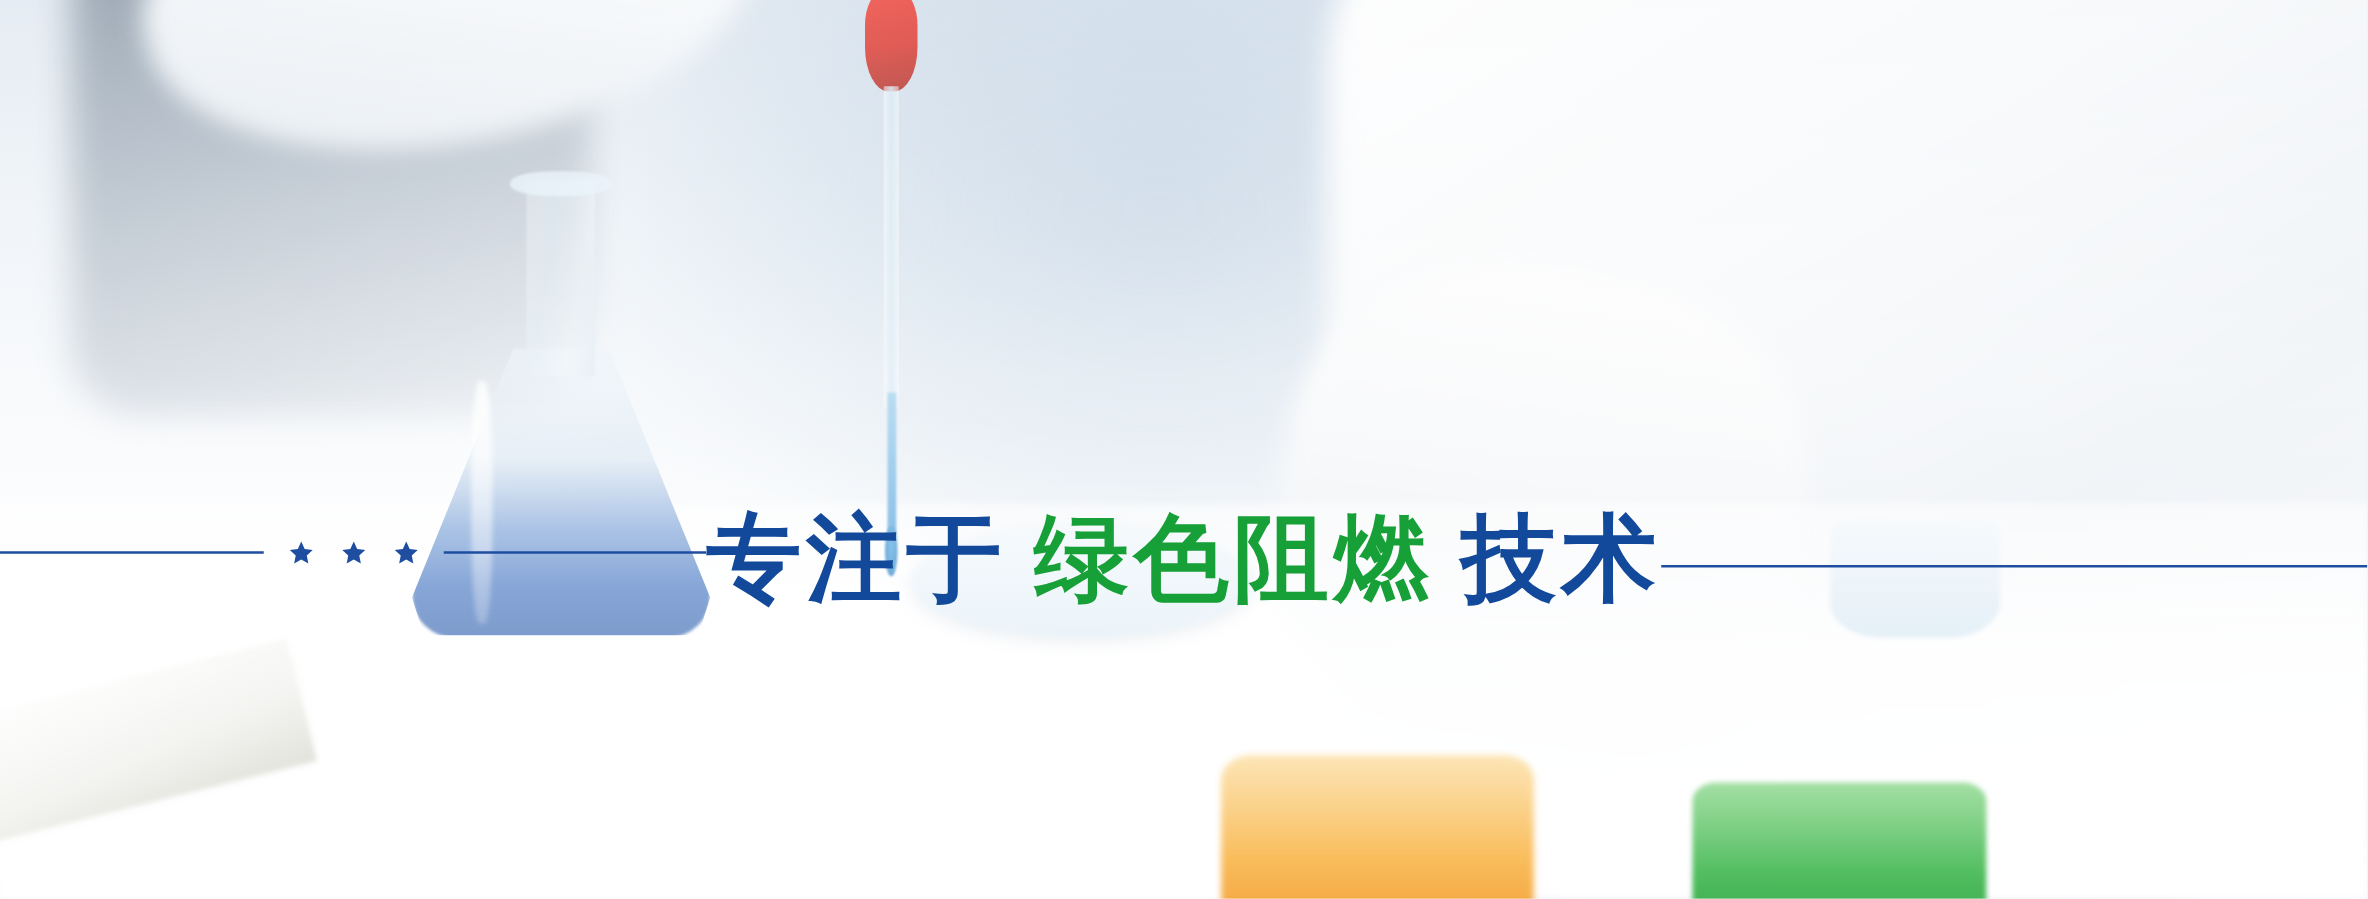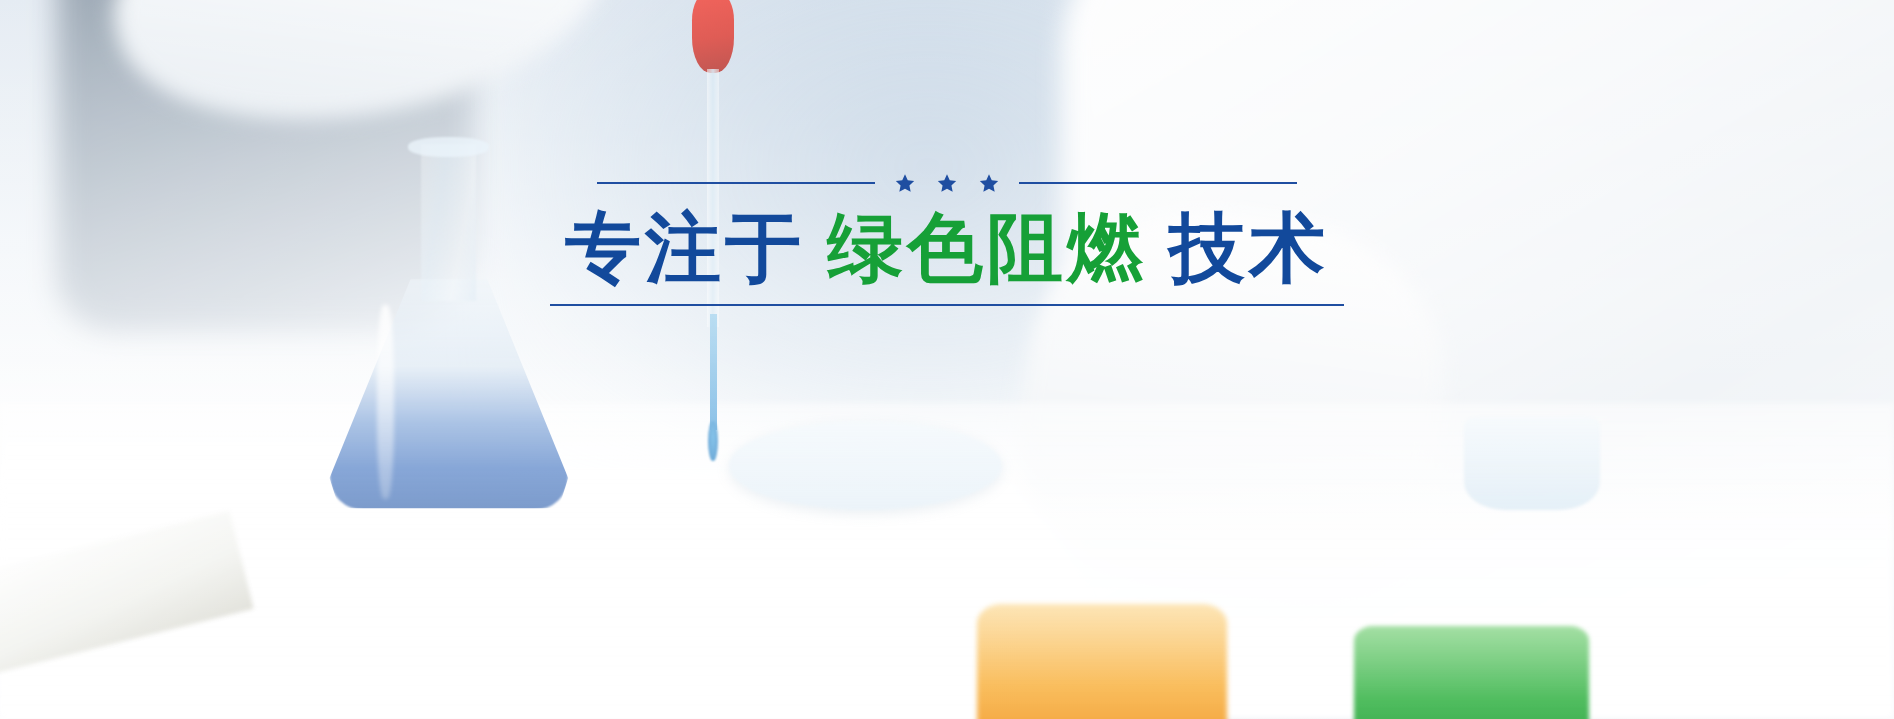--- a/index.html
+++ b/index.html
@@ -182,21 +182,21 @@
     position:absolute; inset:0;
     background:linear-gradient(to bottom,
       rgba(255,255,255,.20) 0%, rgba(255,255,255,.34) 22%,
       rgba(255,255,255,.44) 42%, rgba(255,255,255,.30) 66%,
       rgba(255,255,255,.10) 100%);
   }
 
   
   .content {
     position:absolute; inset:0;
-    display:flex; flex-direction:column;
+    display:flex; flex-direction:row;
     align-items:center; justify-content:flex-start;
     padding-top:172px;
     text-align:right;
   }
 
   
   .divider {
     display:flex; align-items:center; justify-content:center;
     width:794px; height:22px; margin-bottom:8px;
   }

